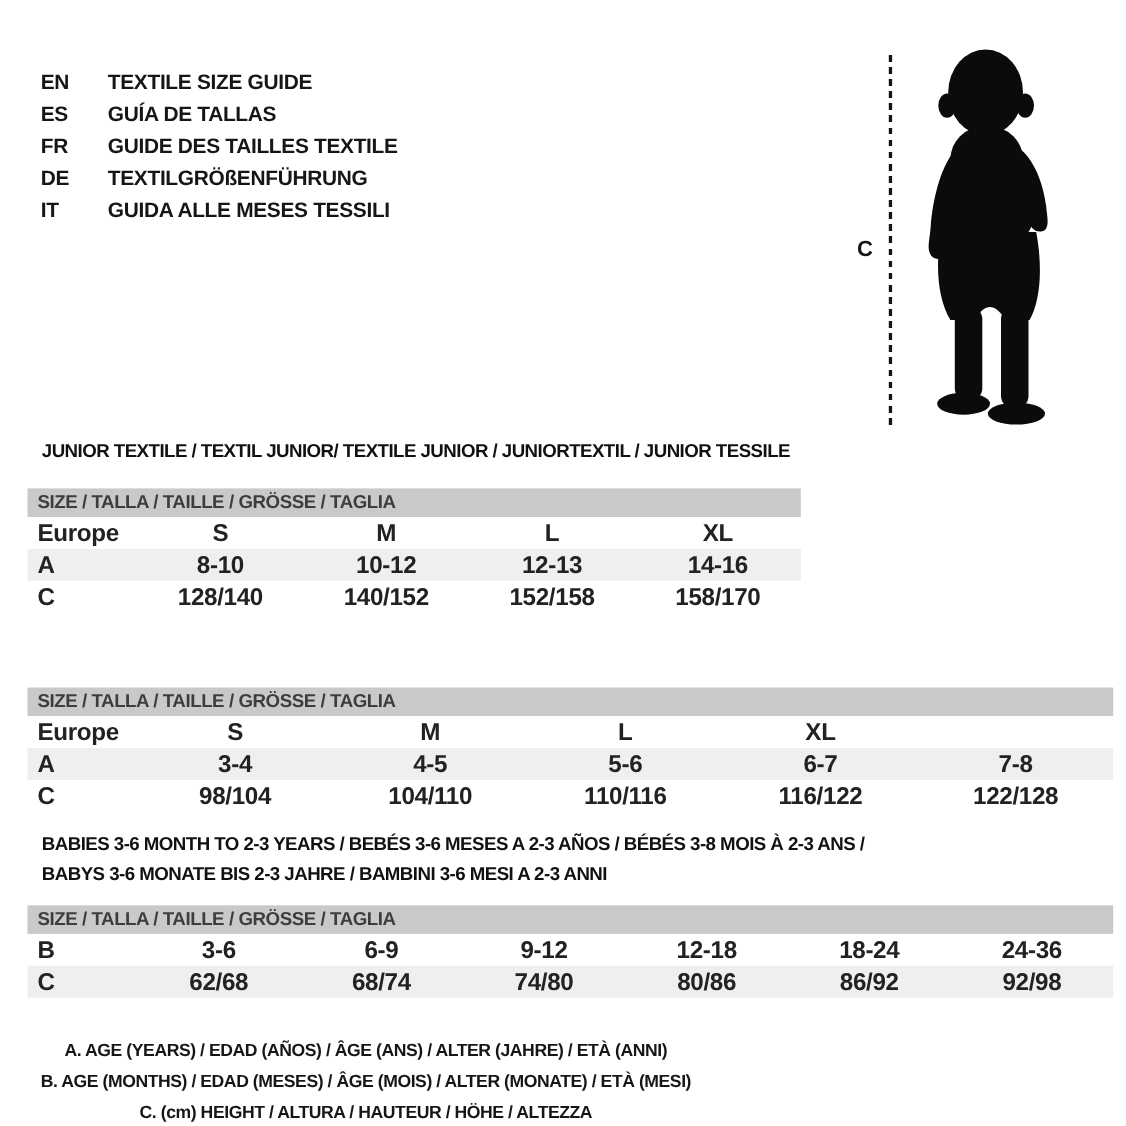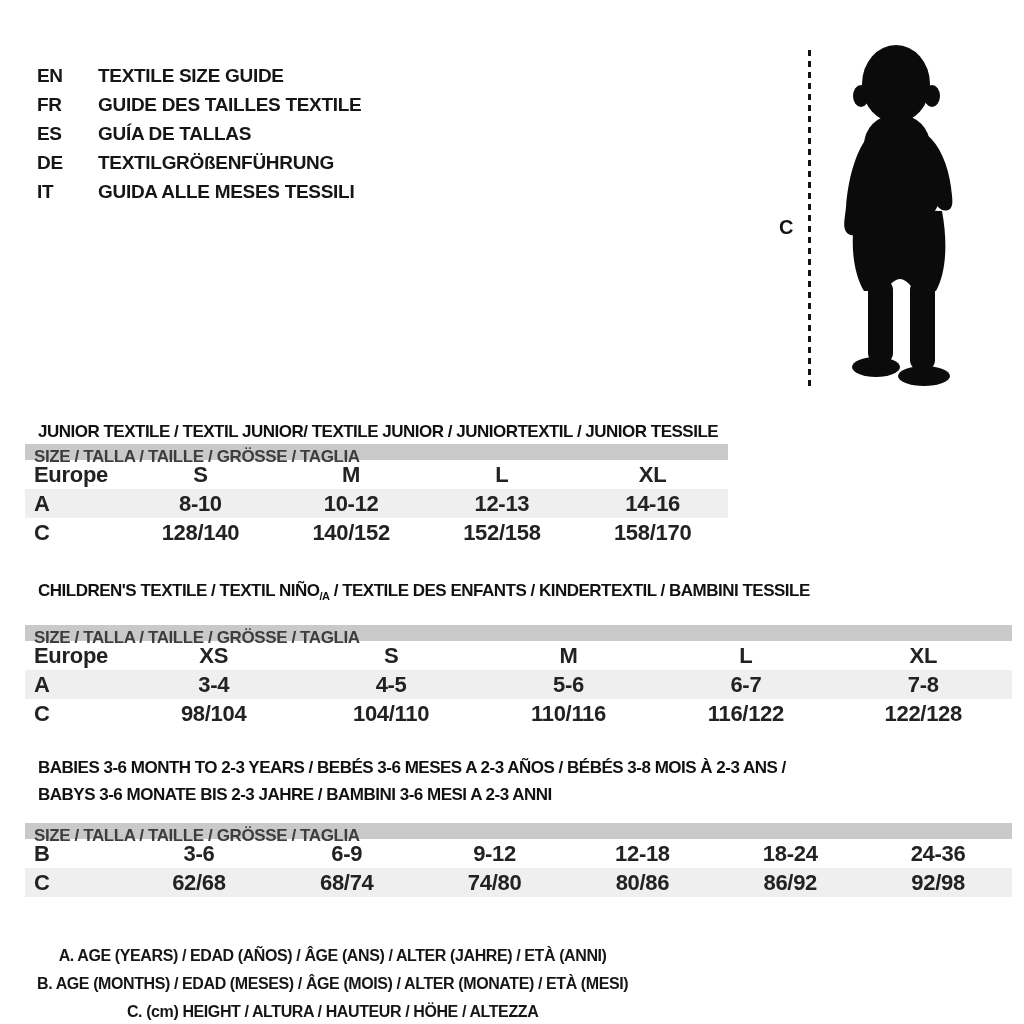--- a/index.html
+++ b/index.html
@@ -60,33 +60,33 @@
     left: 38px;
     font-size: 17px;
     letter-spacing: -0.5px;
     white-space: nowrap;
     color: #111111;
   }
   .sub-small {
     font-size: 11px;
     vertical-align: -4px;
   }
-  #title1 { top: 388px; text-align: center; }
+  #title1 { top: 366px; text-align: center; }
   #title2 { top: 547px; }
   #title3 { top: 720px; line-height: 27px; }
   
   .sizing-table {
     position: absolute;
     left: 25px;
   }
   #table1 { top: 410px; width: 703px; }
   #table2 { top: 591px; width: 987px; }
   #table3 { top: 789px; width: 987px; }
   .t-head {
-    height: 16px;
+    height: 26px;
     line-height: 26px;
     background: #c9c9c9;
     color: #3d3d3d;
     padding-left: 9px;
     font-size: 17px;
     letter-spacing: -0.4px;
   }
   .t-row {
     display: grid;
     height: 29px;
@@ -118,26 +118,26 @@
 <body>
 
 <div id="canvas">
 
   <div class="lang-list">
     <div class="lang-row">
       <span class="lang-code">EN</span>
       <span class="lang-label">TEXTILE SIZE GUIDE</span>
     </div>
     <div class="lang-row">
+      <span class="lang-code">ES</span>
+      <span class="lang-label">GUÍA DE TALLAS</span>
+    </div>
+    <div class="lang-row">
       <span class="lang-code">FR</span>
       <span class="lang-label">GUIDE DES TAILLES TEXTILE</span>
-    </div>
-    <div class="lang-row">
-      <span class="lang-code">ES</span>
-      <span class="lang-label">GUÍA DE TALLAS</span>
     </div>
     <div class="lang-row">
       <span class="lang-code">DE</span>
       <span class="lang-label">TEXTILGRÖßENFÜHRUNG</span>
     </div>
     <div class="lang-row">
       <span class="lang-code">IT</span>
       <span class="lang-label">GUIDA ALLE MESES TESSILI</span>
     </div>
   </div>
@@ -180,26 +180,24 @@
     </div>
     <div class="t-row g4">
       <span class="t-label">C</span>
       <span class="t-cell">128/140</span>
       <span class="t-cell">140/152</span>
       <span class="t-cell">152/158</span>
       <span class="t-cell">158/170</span>
     </div>
   </div>
 
-  <div class="sec-title" id="title2"><span>CHILDREN'S TEXTILE / TEXTIL NIÑO</span><span class="sub-small">/A</span><span> / TEXTILE DES ENFANTS / KINDERTEXTIL / BAMBINI TESSILE</span></div>
   <div class="sizing-table" id="table2">
     <div class="t-head">SIZE / TALLA / TAILLE / GRÖSSE / TAGLIA</div>
     <div class="t-row g5">
       <span class="t-label">Europe</span>
-      <span class="t-cell">XS</span>
       <span class="t-cell">S</span>
       <span class="t-cell">M</span>
       <span class="t-cell">L</span>
       <span class="t-cell">XL</span>
     </div>
     <div class="t-row g5 stripe">
       <span class="t-label">A</span>
       <span class="t-cell">3-4</span>
       <span class="t-cell">4-5</span>
       <span class="t-cell">5-6</span>

